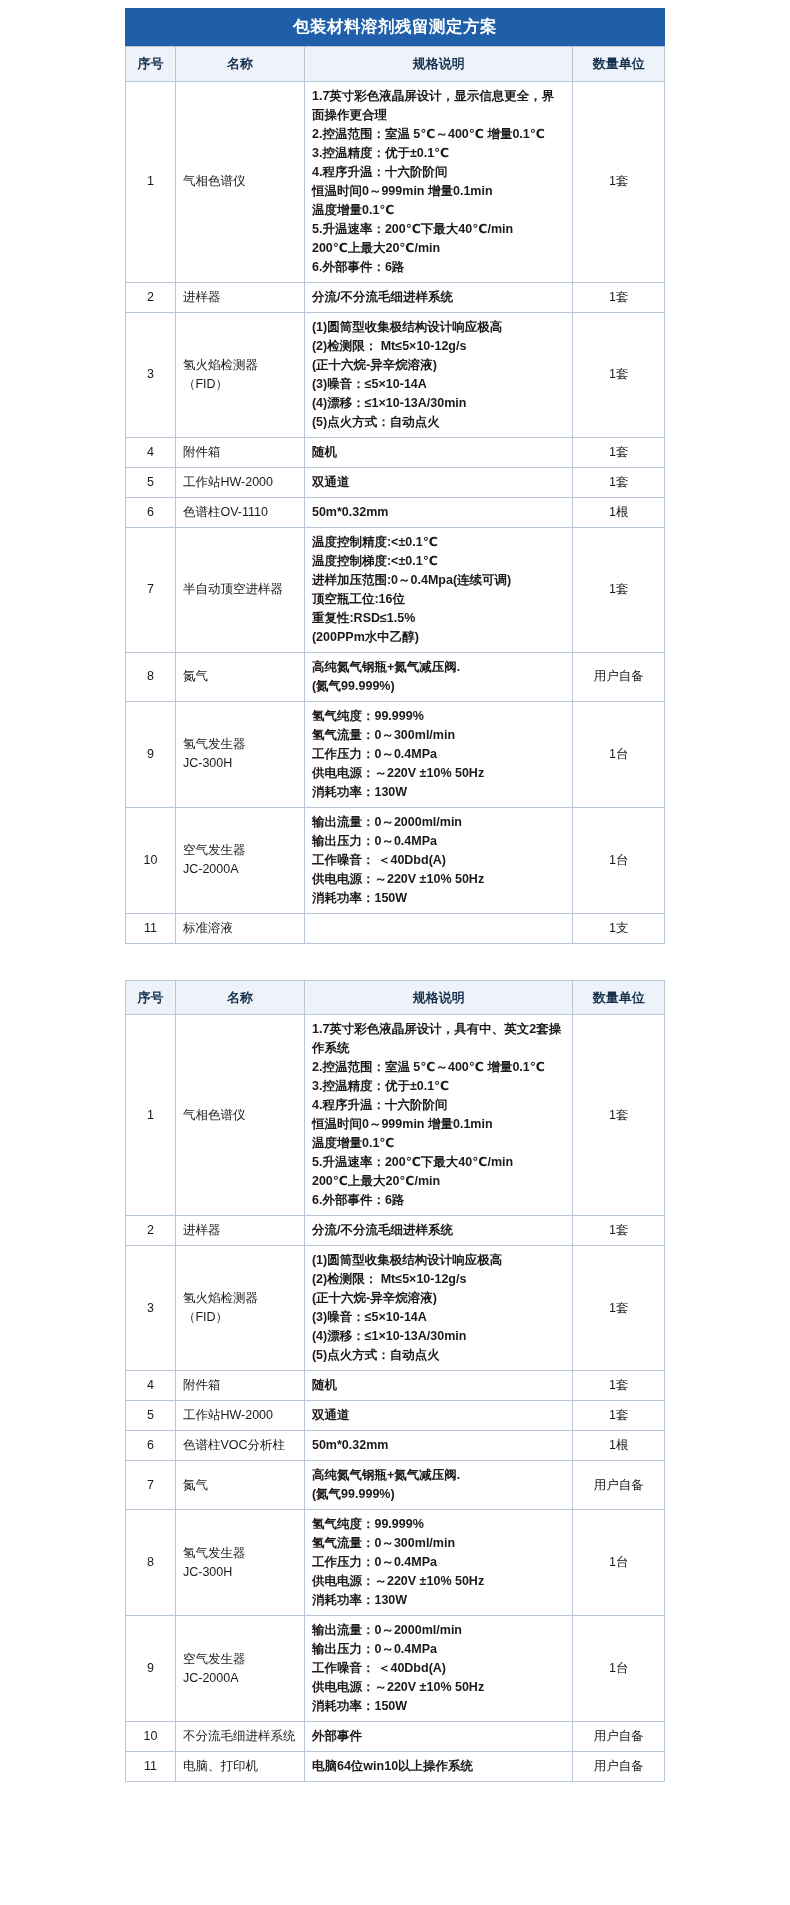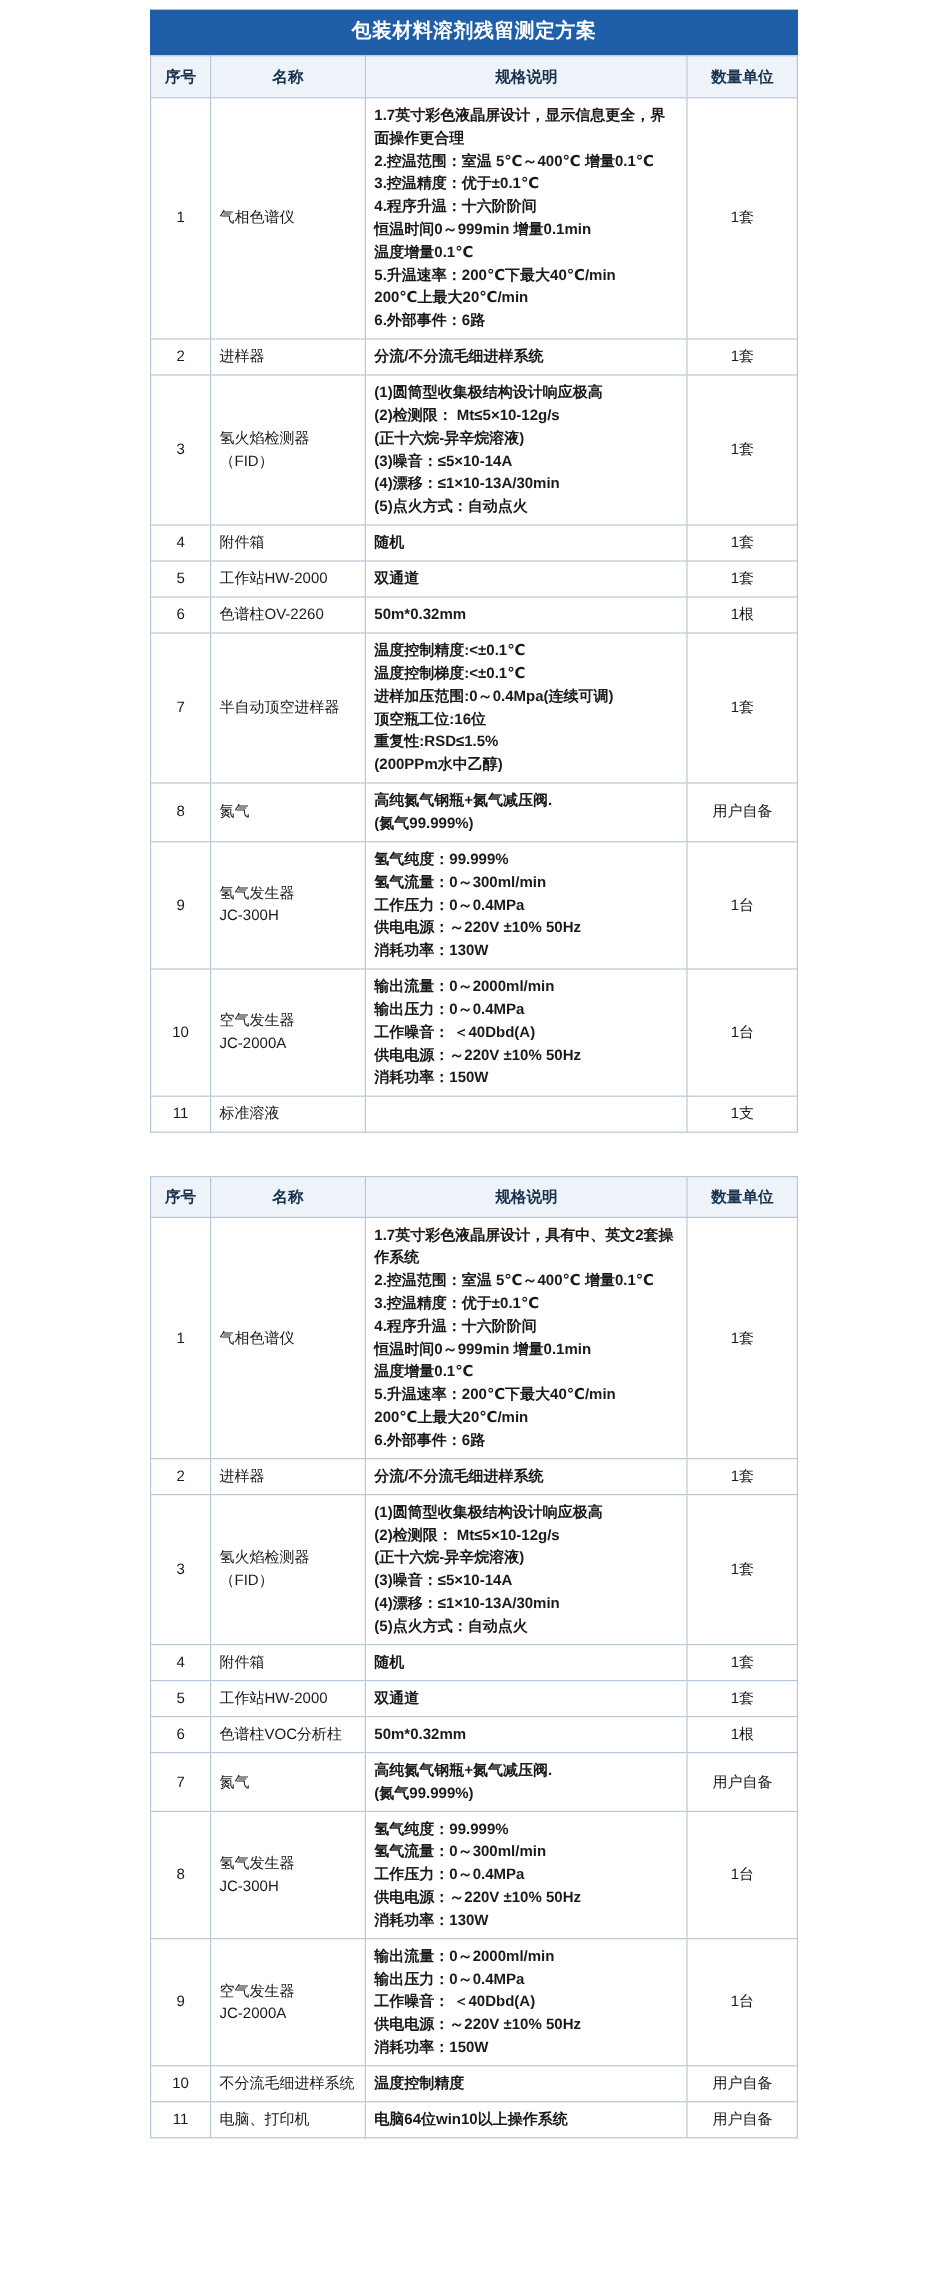--- a/index.html
+++ b/index.html
@@ -132,21 +132,21 @@
               <td class="c-qty">1套</td>
             </tr>
             <tr>
               <td class="c-no">5</td>
               <td class="c-name">工作站HW-2000</td>
               <td class="c-spec">双通道</td>
               <td class="c-qty">1套</td>
             </tr>
             <tr>
               <td class="c-no">6</td>
-              <td class="c-name">色谱柱OV-2260</td>
+              <td class="c-name">色谱柱OV-1110</td>
               <td class="c-spec">50m*0.32mm</td>
               <td class="c-qty">1根</td>
             </tr>
             <tr>
               <td class="c-no">7</td>
               <td class="c-name">半自动顶空进样器</td>
               <td class="c-spec">温度控制精度:&lt;±0.1℃
 温度控制梯度:&lt;±0.1℃
 进样加压范围:0～0.4Mpa(连续可调)
 顶空瓶工位:16位
@@ -277,21 +277,21 @@
               <td class="c-spec">输出流量：0～2000ml/min
 输出压力：0～0.4MPa
 工作噪音： ＜40Dbd(A)
 供电电源：～220V ±10% 50Hz
 消耗功率：150W</td>
               <td class="c-qty">1台</td>
             </tr>
             <tr>
               <td class="c-no">10</td>
               <td class="c-name">不分流毛细进样系统</td>
-              <td class="c-spec">温度控制精度</td>
+              <td class="c-spec">外部事件</td>
               <td class="c-qty">用户自备</td>
             </tr>
             <tr>
               <td class="c-no">11</td>
               <td class="c-name">电脑、打印机</td>
               <td class="c-spec">电脑64位win10以上操作系统</td>
               <td class="c-qty">用户自备</td>
             </tr>
           </tbody>
         </table>

